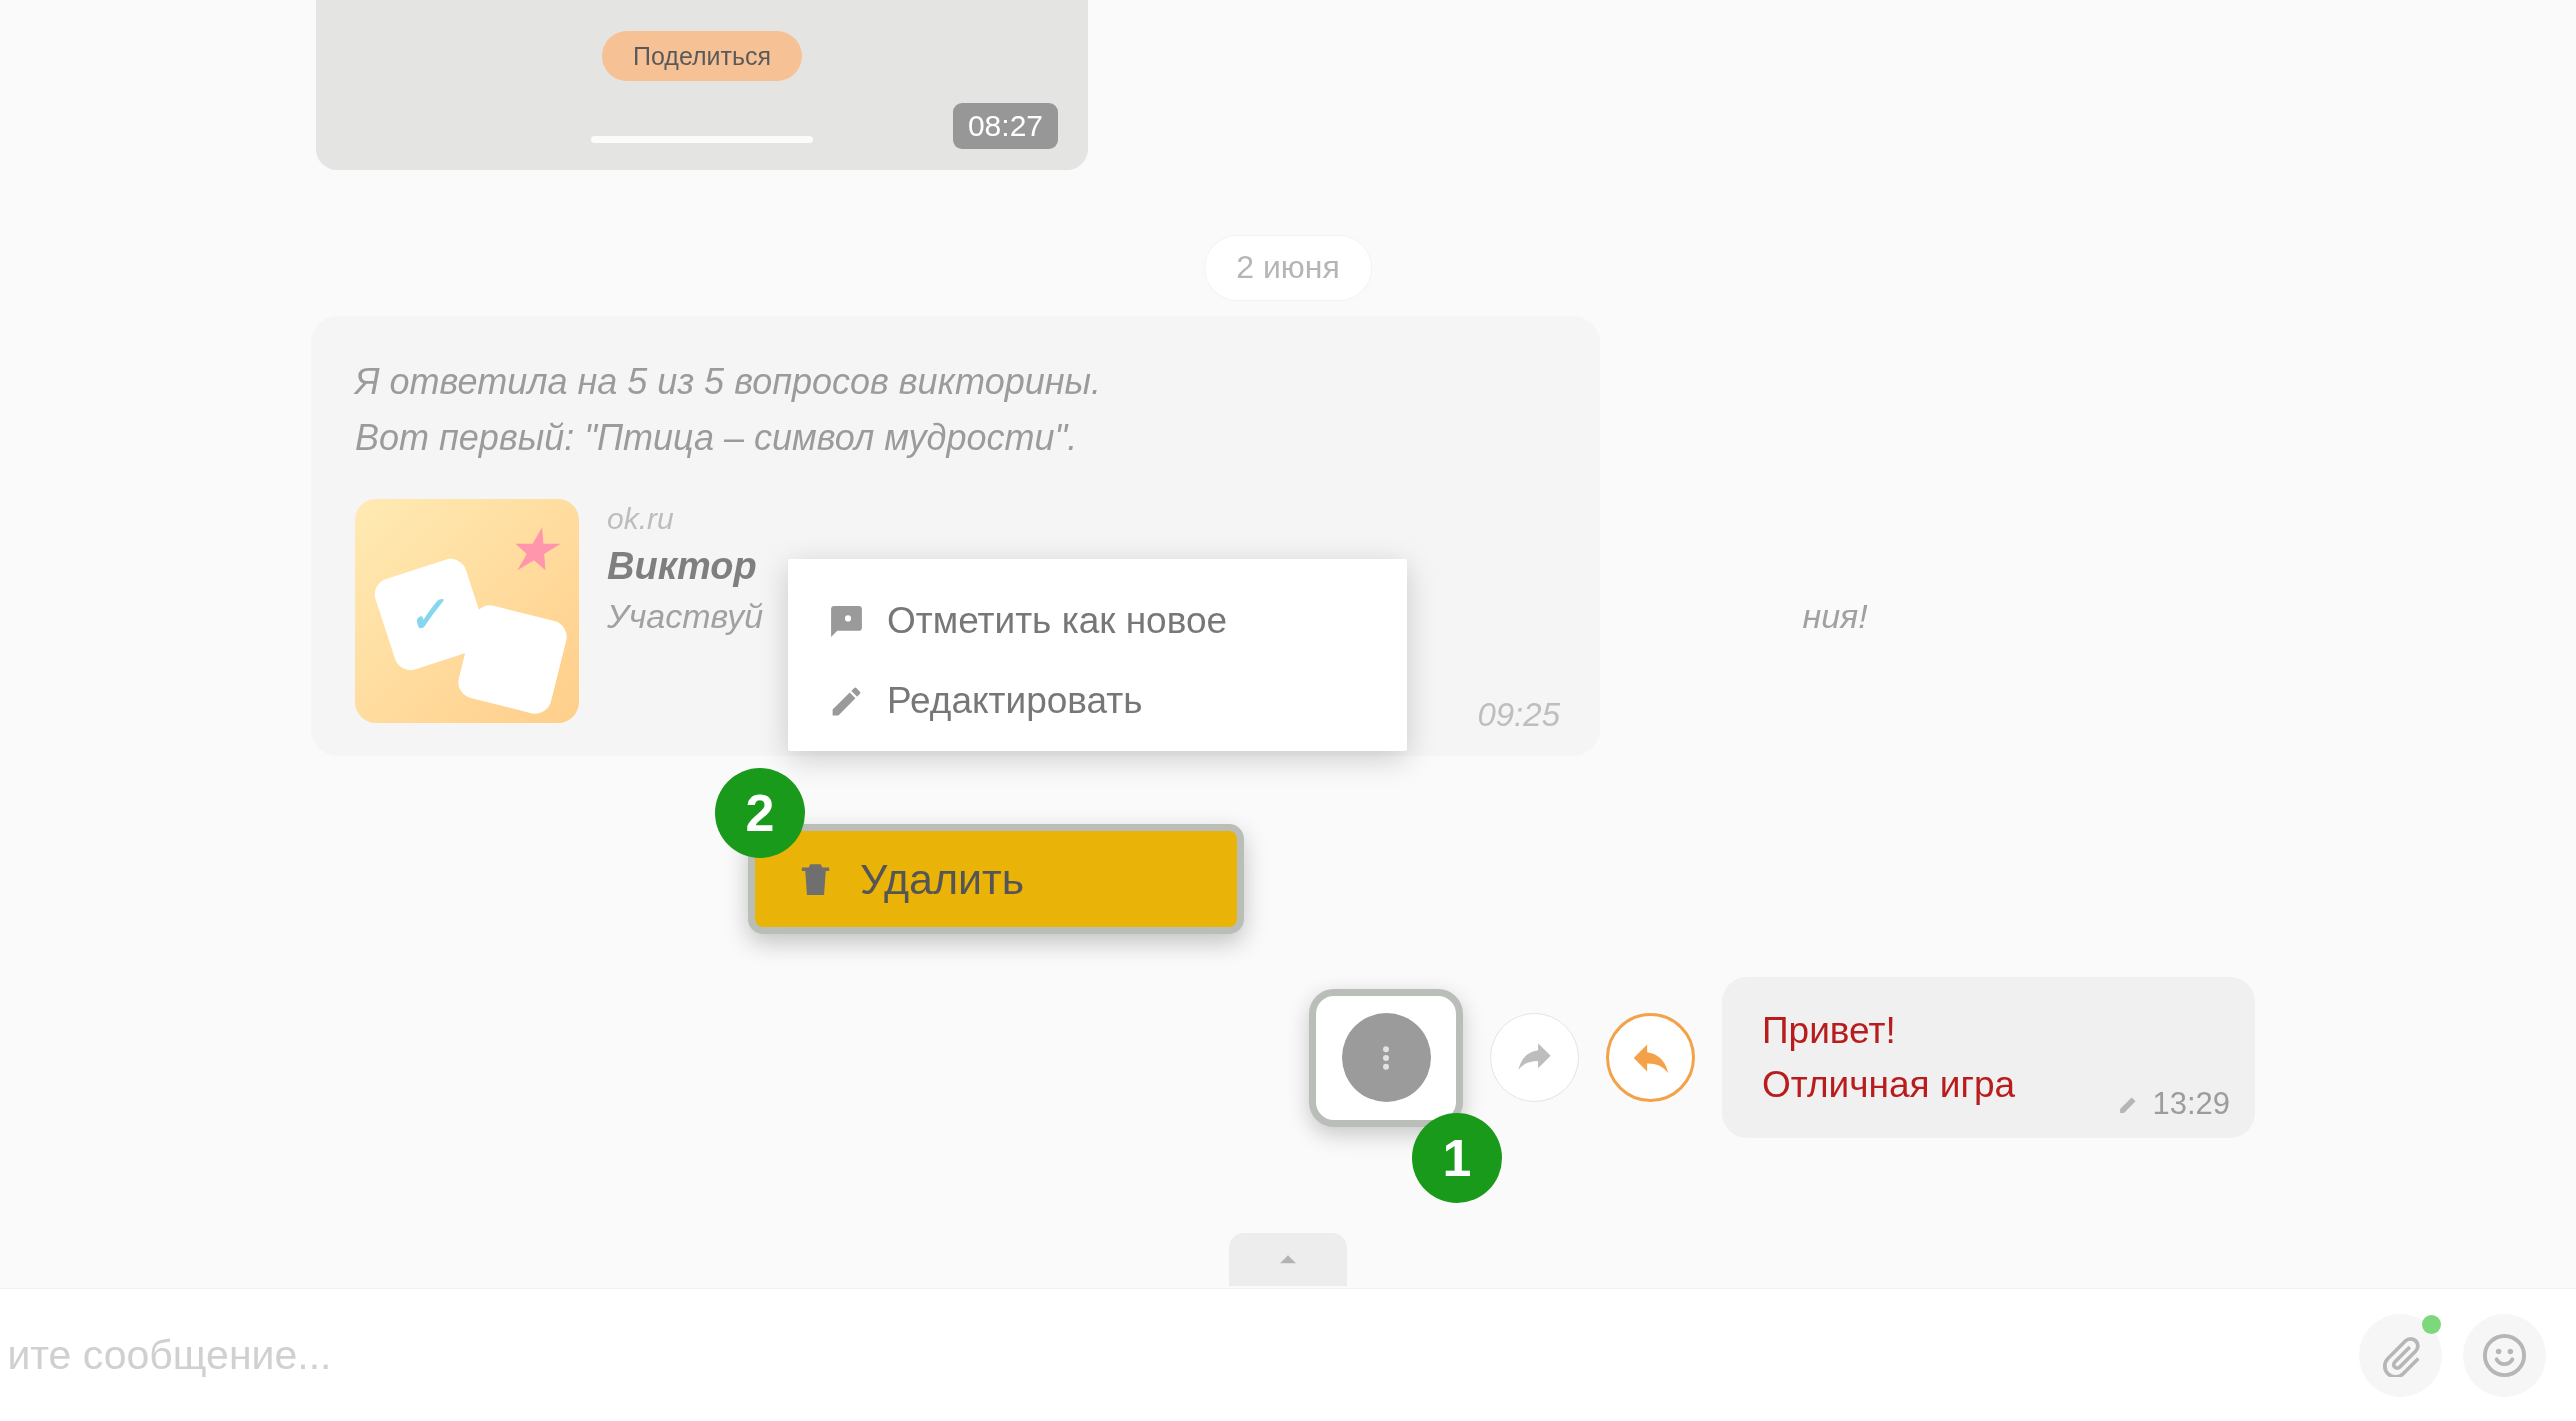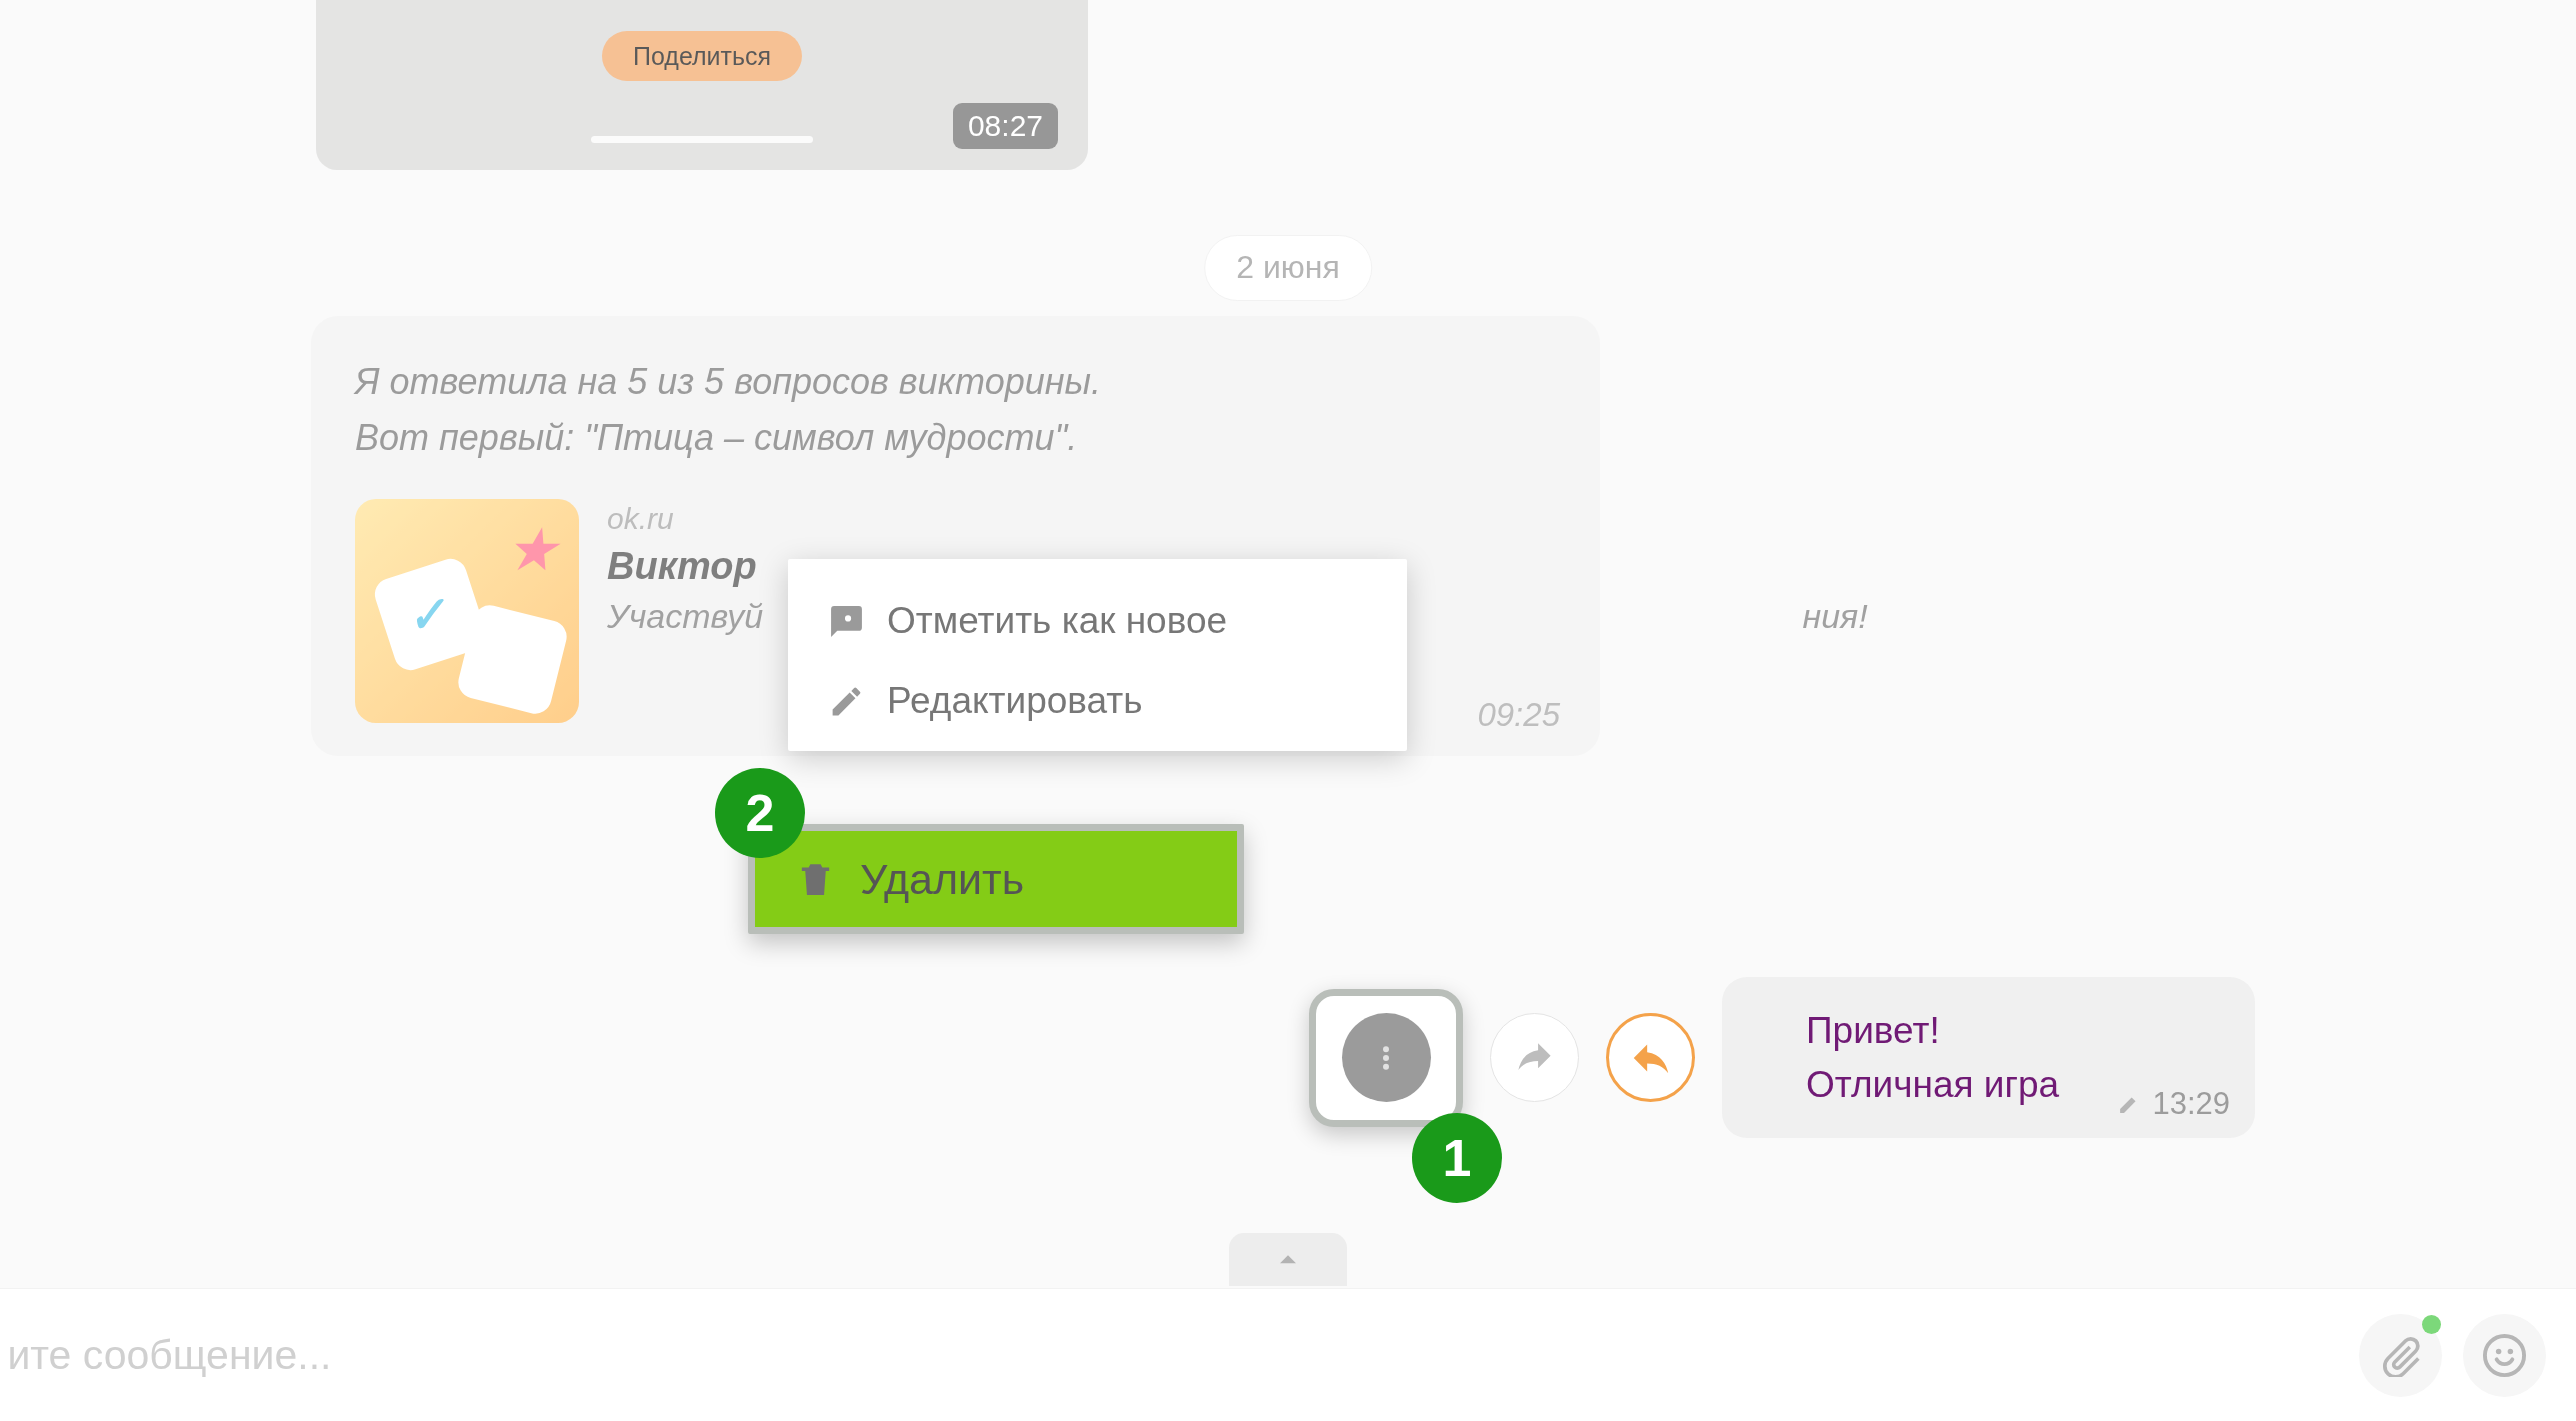--- a/index.html
+++ b/index.html
@@ -153,23 +153,23 @@
     padding: 19px 40px;
     color:#777; font-size:37px;
   }
   .ctx-item svg { flex:none; }
 
   
   .delete-pill {
     position:absolute;
     left: 748px; top: 824px;
     width: 496px; height: 110px;
-    background:#84cc16;
+    background:#eab308;
     border: 7.4px solid #b9beb9;
-    border-radius: 2px;
+    border-radius: 15px;
     box-shadow: 0 9px 25px rgba(0,0,0,0.22);
     display:flex; align-items:center; gap:24px;
     padding: 0 40px;
     z-index: 20;
     color:#555; font-size:43px;
   }
 
   
   .num-badge {
     position:absolute;
@@ -211,21 +211,21 @@
     border:3px solid #f4a24a;
   }
   .bubble-out {
     background:#f0f0f0;
     border-radius:25px;
     padding: 27px 40px 27px 40px;
     min-width: 533px;
     position:relative;
   }
   .bubble-out .txt {
-    color:#701a75; font-size:37px; line-height:1.45;margin-left:44px;
+    color:#b91c1c; font-size:37px; line-height:1.45;
   }
   .bubble-out .meta {
     position:absolute; right:25px; bottom:16.3px;
     display:flex; align-items:center; gap:10.4px;
     color:#9c9c9c; font-size:31px;
   }
 
   
   .expand-chip {
     position:absolute;

